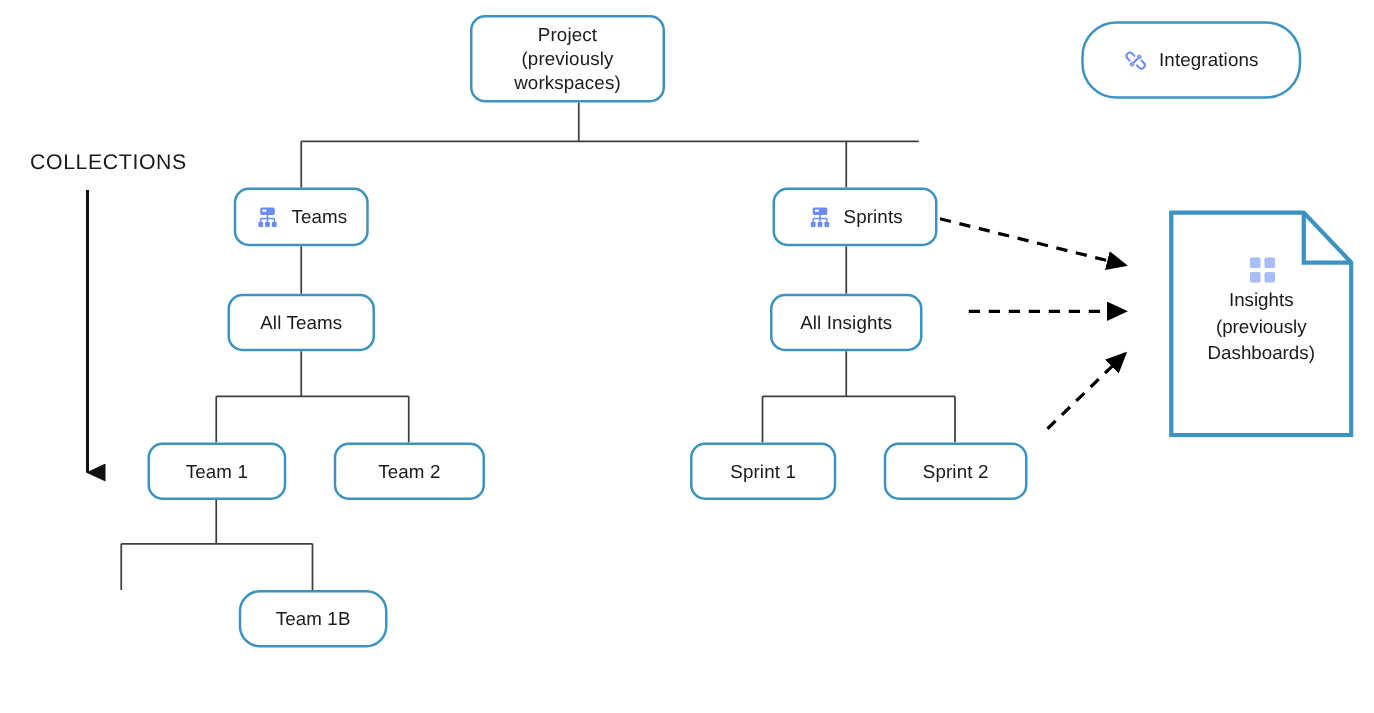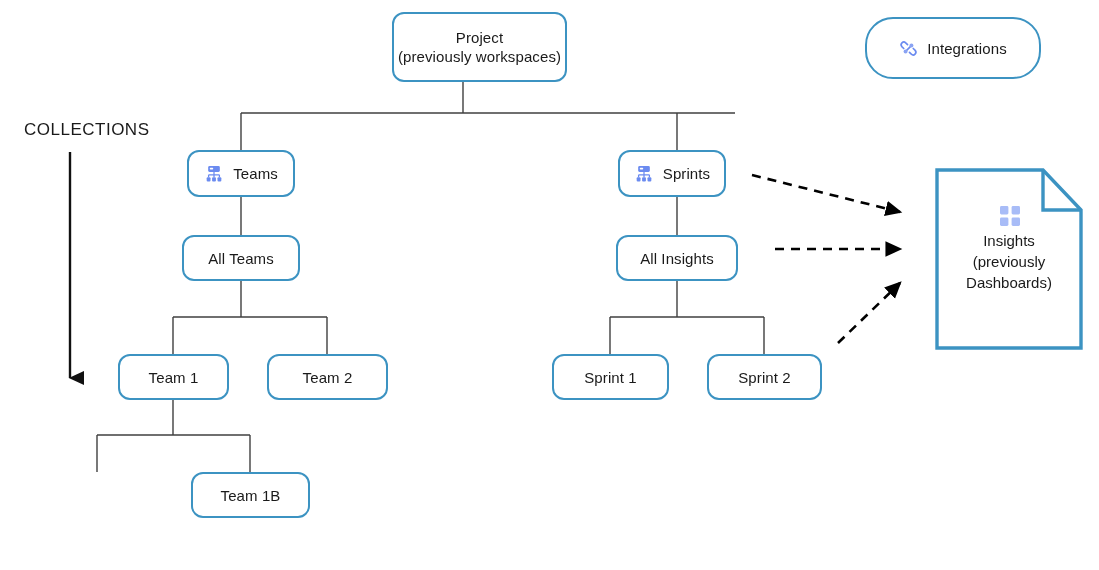--- a/index.html
+++ b/index.html
@@ -132,21 +132,21 @@
 
     <g stroke="#000000" stroke-width="2.6" fill="none" stroke-dasharray="9,7">
       <path d="M752,175 L900,212" marker-end="url(#arrowhead)"></path>
       <path d="M775,249 L900,249" marker-end="url(#arrowhead)"></path>
       <path d="M838,343 L900,283" marker-end="url(#arrowhead)"></path>
     </g>
   </svg>
 
   <div class="collections-label" style="left:24px; top:120px;">COLLECTIONS</div>
 
-  <div class="node" style="left:392px; top:12px; width:175px; height:70px;">
+  <div class="node" style="left:376px; top:12px; width:156px; height:70px;">
     <span class="label">Project
 (previously workspaces)</span>
   </div>
 
   <div class="node pill with-icon" style="left:865px; top:17px; width:176px; height:62px;">
     <span class="icon">
       <svg width="19" height="19" viewBox="0 0 24 24" xmlns="http://www.w3.org/2000/svg">
         <g fill="none" stroke="#6b8bf0" stroke-width="2.1" stroke-linecap="round">
           <path d="M9.6 14.4 L14.4 9.6"></path>
           <path d="M13.2 16.8 L15.6 19.2 A3.4 3.4 0 0 0 20.4 14.4 L18 12"></path>
@@ -166,21 +166,21 @@
         <rect x="7" y="4.4" width="4" height="2.1" rx="0.7" fill="#ffffff"></rect>
         <path d="M12 9.5 L12 13 M5.5 13 L18.5 13 M5.5 13 L5.5 16 M12 13 L12 16 M18.5 13 L18.5 16" stroke="#6b8bf0" stroke-width="1.5" fill="none"></path>
         <rect x="3.2" y="16" width="4.6" height="5" rx="1.2" fill="#6b8bf0"></rect>
         <rect x="9.7" y="16" width="4.6" height="5" rx="1.2" fill="#6b8bf0"></rect>
         <rect x="16.2" y="16" width="4.6" height="5" rx="1.2" fill="#6b8bf0"></rect>
       </svg>
     </span>
     <span class="label">Teams</span>
   </div>
 
-  <div class="node with-icon" style="left:618px; top:150px; width:108px; height:47px;">
+  <div class="node with-icon" style="left:618px; top:150px; width:132px; height:47px;">
     <span class="icon">
       <svg width="20" height="20" viewBox="0 0 24 24" xmlns="http://www.w3.org/2000/svg">
         <rect x="5" y="2.5" width="14" height="7" rx="1.6" fill="#6b8bf0"></rect>
         <rect x="7" y="4.4" width="4" height="2.1" rx="0.7" fill="#ffffff"></rect>
         <path d="M12 9.5 L12 13 M5.5 13 L18.5 13 M5.5 13 L5.5 16 M12 13 L12 16 M18.5 13 L18.5 16" stroke="#6b8bf0" stroke-width="1.5" fill="none"></path>
         <rect x="3.2" y="16" width="4.6" height="5" rx="1.2" fill="#6b8bf0"></rect>
         <rect x="9.7" y="16" width="4.6" height="5" rx="1.2" fill="#6b8bf0"></rect>
         <rect x="16.2" y="16" width="4.6" height="5" rx="1.2" fill="#6b8bf0"></rect>
       </svg>
     </span>
@@ -195,21 +195,21 @@
     <span class="label">All Insights</span>
   </div>
 
   <div class="node" style="left:118px; top:354px; width:111px; height:46px;">
     <span class="label">Team 1</span>
   </div>
   <div class="node" style="left:267px; top:354px; width:121px; height:46px;">
     <span class="label">Team 2</span>
   </div>
 
-  <div class="node" style="left:191px; top:472px; width:119px; height:46px;">
+  <div class="node" style="left:191px; top:472px; width:119px; height:46px;border-radius:17px;">
     <span class="label">Team 1B</span>
   </div>
 
   <div class="node" style="left:552px; top:354px; width:117px; height:46px;justify-content:center;">
     <span class="label">Sprint 1</span>
   </div>
   <div class="node" style="left:707px; top:354px; width:115px; height:46px;">
     <span class="label">Sprint 2</span>
   </div>
 

